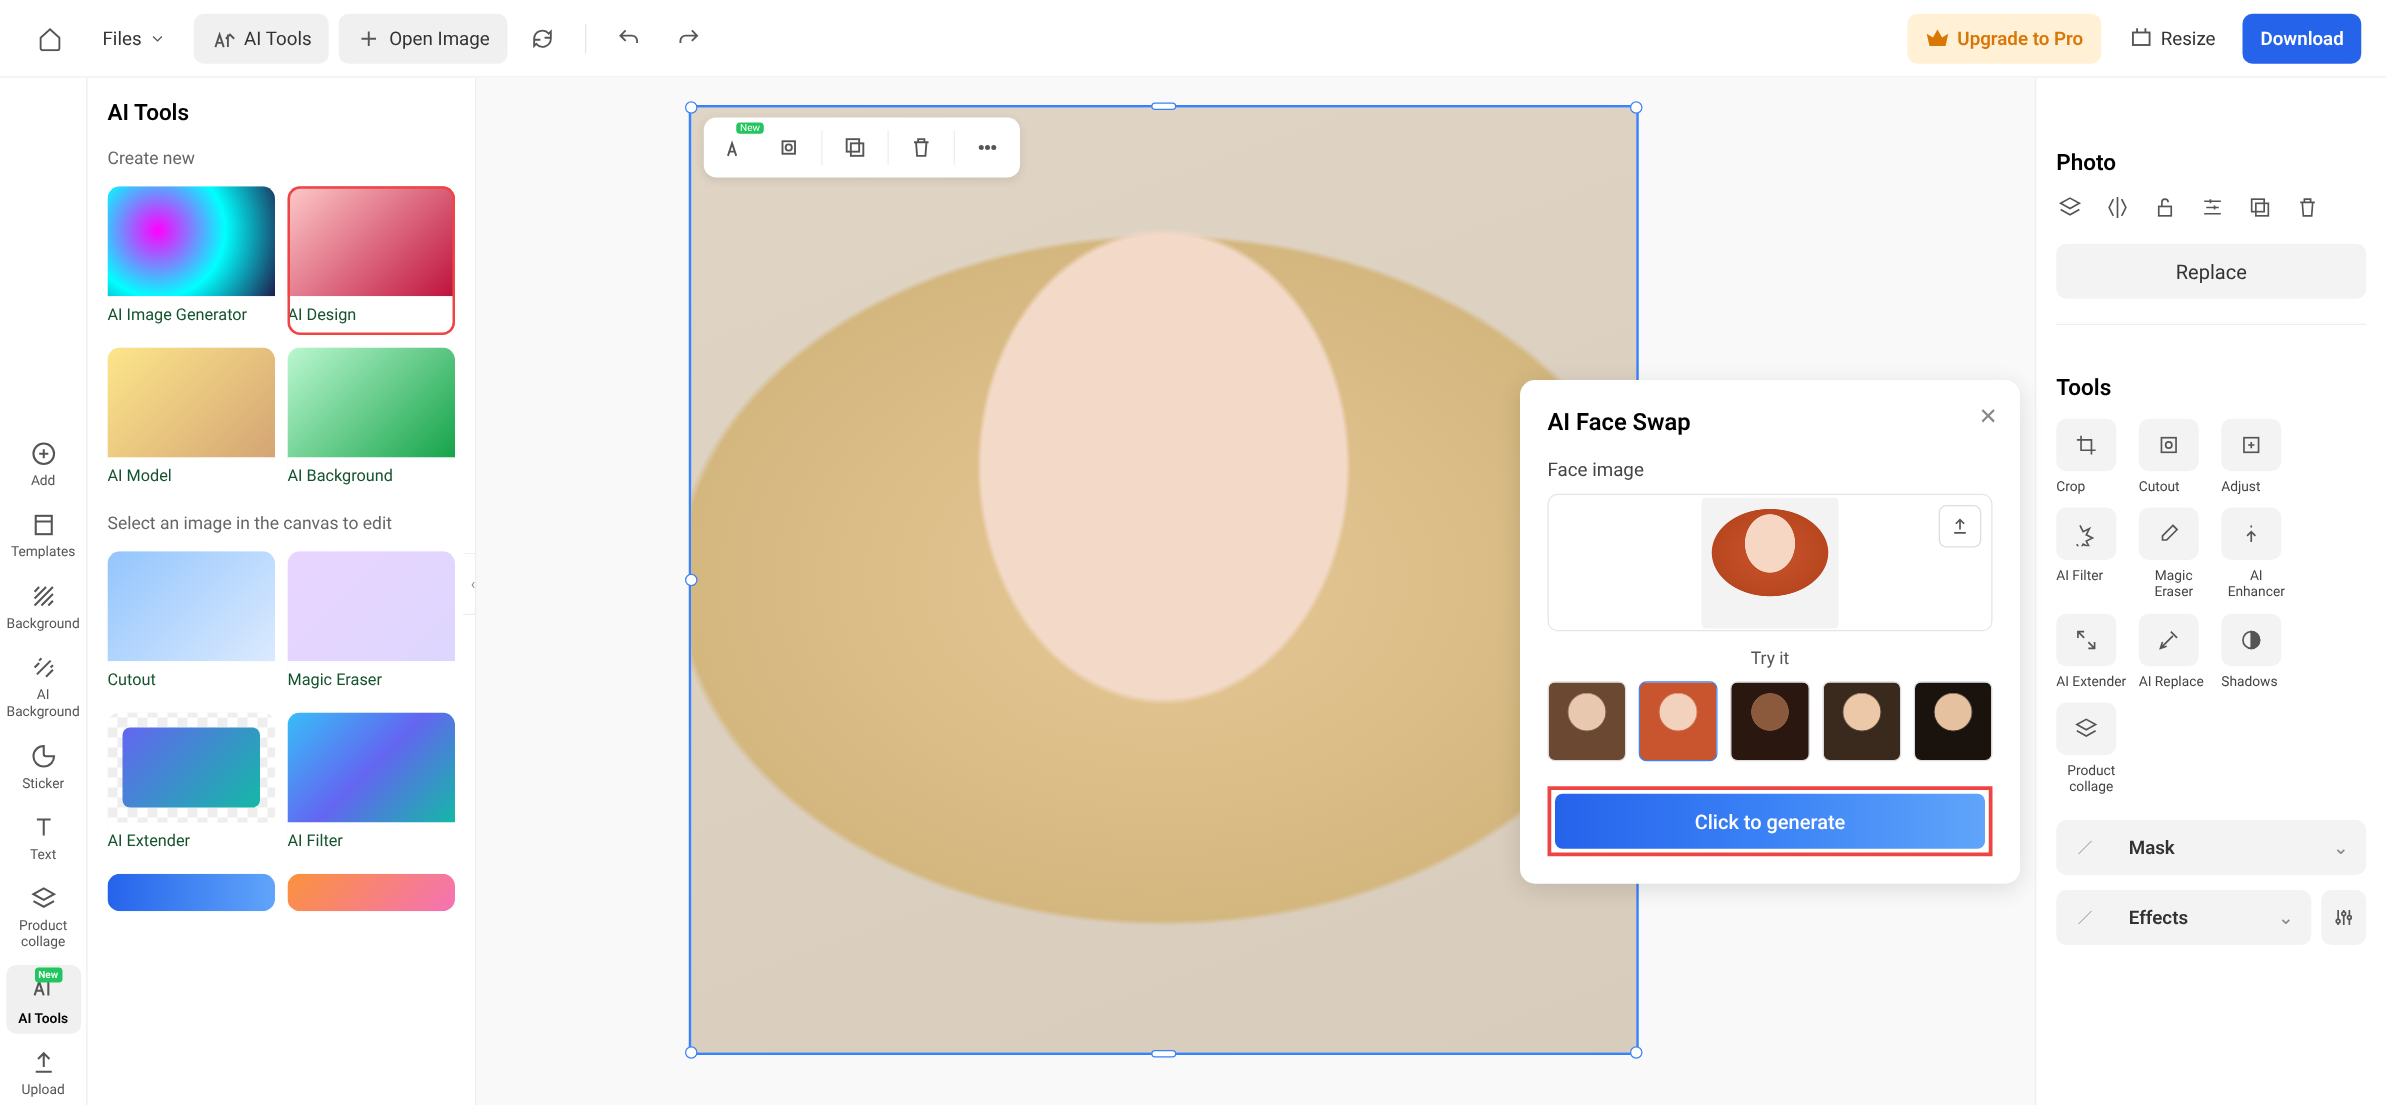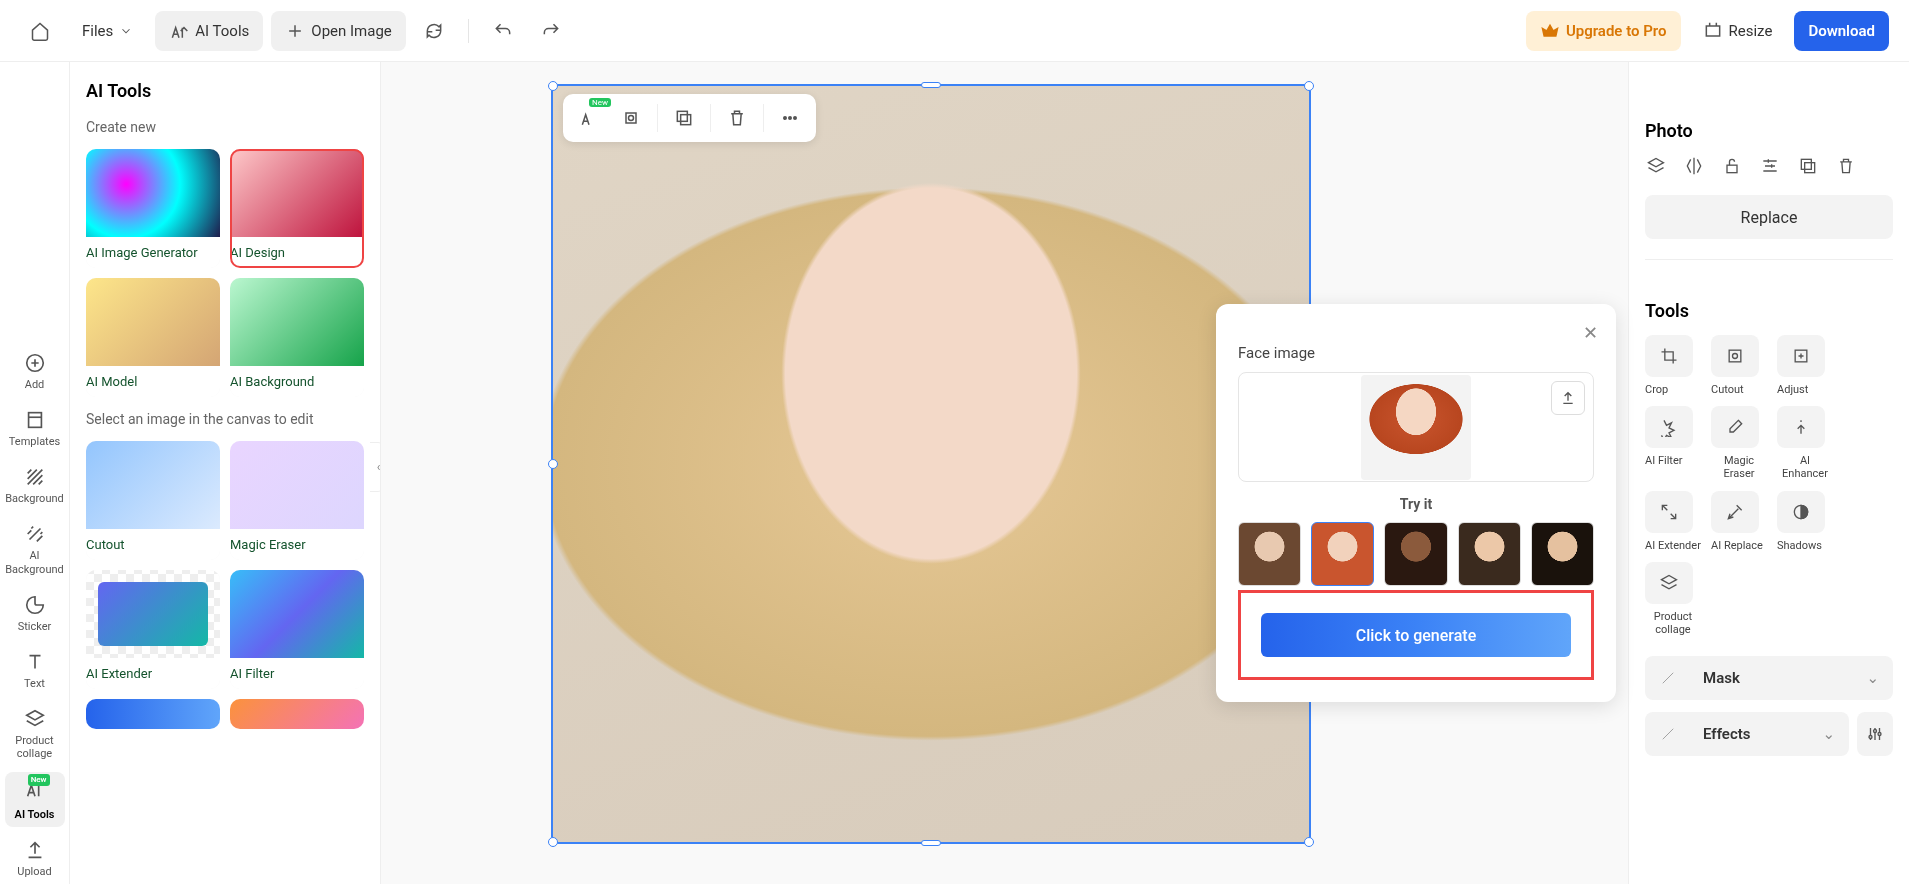--- a/index.html
+++ b/index.html
@@ -61,29 +61,29 @@
 .ft-sep { width: 1px; background: #eee; margin: 4px 4px; }
 .ft-badge { position: absolute; top: -2px; right: -2px; background: #22c55e; color: #fff; font-size: 8px; padding: 0 3px; border-radius: 3px; }
 
 .popup { position: absolute; top: 242px; right: 12px; width: 400px; background: #fff; border-radius: 12px; box-shadow: 0 4px 20px rgba(0,0,0,.12); padding: 22px; }
 .popup h3 { font-size: 19px; font-weight: 600; }
 .popup .close { position: absolute; top: 18px; right: 18px; cursor: pointer; color: #888; font-size: 18px; }
 .popup .lbl { font-size: 15px; color: #444; margin: 18px 0 10px; }
 .face-input { border: 1px solid #e5e5e5; border-radius: 8px; height: 110px; display: flex; align-items: center; justify-content: center; position: relative; }
 .face-input .face { width: 110px; height: 105px; background: radial-gradient(ellipse 45% 55% at 50% 35%, #f5d7c3 0%, #f5d7c3 40%, transparent 41%), radial-gradient(ellipse 70% 55% at 50% 42%, #c9552e 0%, #b8461f 60%, transparent 61%), #f3f3f3; border-radius: 4px; }
 .upload-btn { position: absolute; right: 8px; top: 8px; width: 34px; height: 34px; border: 1px solid #ddd; border-radius: 6px; display: flex; align-items: center; justify-content: center; cursor: pointer; }
-.tryit { text-align: center; font-size: 14px; color: #555; margin: 14px 0 10px; font-weight: bold; }
+.tryit { text-align: center; font-size: 14px; color: #555; margin: 14px 0 10px; }
 .face-row { display: flex; gap: 10px; justify-content: center; }
 .face-opt { width: 64px; height: 64px; border-radius: 6px; border: 1px solid #ddd; cursor: pointer; }
 .face-opt.f1 { background: radial-gradient(circle at 50% 38%, #e8c9b0 30%, #6b4831 31%); }
 .face-opt.f2 { background: radial-gradient(circle at 50% 38%, #f2d2bc 30%, #c9552e 31%); border-color: #3b82f6; }
 .face-opt.f3 { background: radial-gradient(circle at 50% 38%, #8b5a3c 30%, #2a1810 31%); }
 .face-opt.f4 { background: radial-gradient(circle at 50% 38%, #ecc8a8 30%, #3a2a1e 31%); }
 .face-opt.f5 { background: radial-gradient(circle at 50% 38%, #e5c19f 30%, #1a120c 31%); }
-.gen-wrap { margin-top: 4px; padding: 20px; border: 3px solid #ef4444; }
+.gen-wrap { margin-top: 20px; padding: 3px; border: 3px solid #ef4444; }
 .gen-btn { width: 100%; height: 44px; background: linear-gradient(90deg, #2563eb, #3b82f6, #60a5fa); color: #fff; font-size: 16px; font-weight: 500; border: none; border-radius: 6px; cursor: pointer; }
 
 .rightpanel { width: 280px; padding: 18px 16px; overflow-y: auto; }
 .rightpanel h3 { font-size: 18px; font-weight: 600; margin-bottom: 14px; margin-top: 40px; }
 .icon-row { display: flex; gap: 16px; margin-bottom: 18px; }
 .icon-row .ic { width: 22px; height: 22px; cursor: pointer; display: flex; align-items: center; justify-content: center; }
 .icon-row svg { width: 20px; height: 20px; stroke: #555; fill: none; stroke-width: 1.6; }
 .replace-btn { width: 100%; height: 44px; background: #f3f3f3; border-radius: 8px; font-size: 16px; color: #333; border: none; cursor: pointer; margin-bottom: 20px; }
 .tool-grid { display: flex; flex-wrap: wrap; gap: 10px; margin-bottom: 20px; }
 .tool { width: 56px; display: flex; flex-direction: column; align-items: flex-start; gap: 6px; cursor: pointer; }
@@ -310,20 +310,21 @@
             <svg viewBox="0 0 24 24">
               <circle cx="6" cy="12" r="1.5" fill="#555"></circle>
               <circle cx="12" cy="12" r="1.5" fill="#555"></circle>
               <circle cx="18" cy="12" r="1.5" fill="#555"></circle>
             </svg>
           </div>
       </div>
     </div>
 
     <div class="popup">
+      <h3>AI Face Swap</h3>
       <div class="close">✕</div>
       <div class="lbl">Face image</div>
       <div class="face-input">
         <div class="face"></div>
         <div class="upload-btn">
             <svg viewBox="0 0 24 24" style="width:16px;height:16px;stroke:#555;fill:none;stroke-width:2">
               <path d="M12 16V4M7 9l5-5 5 5M5 20h14"></path>
             </svg>
           </div>
       </div>

